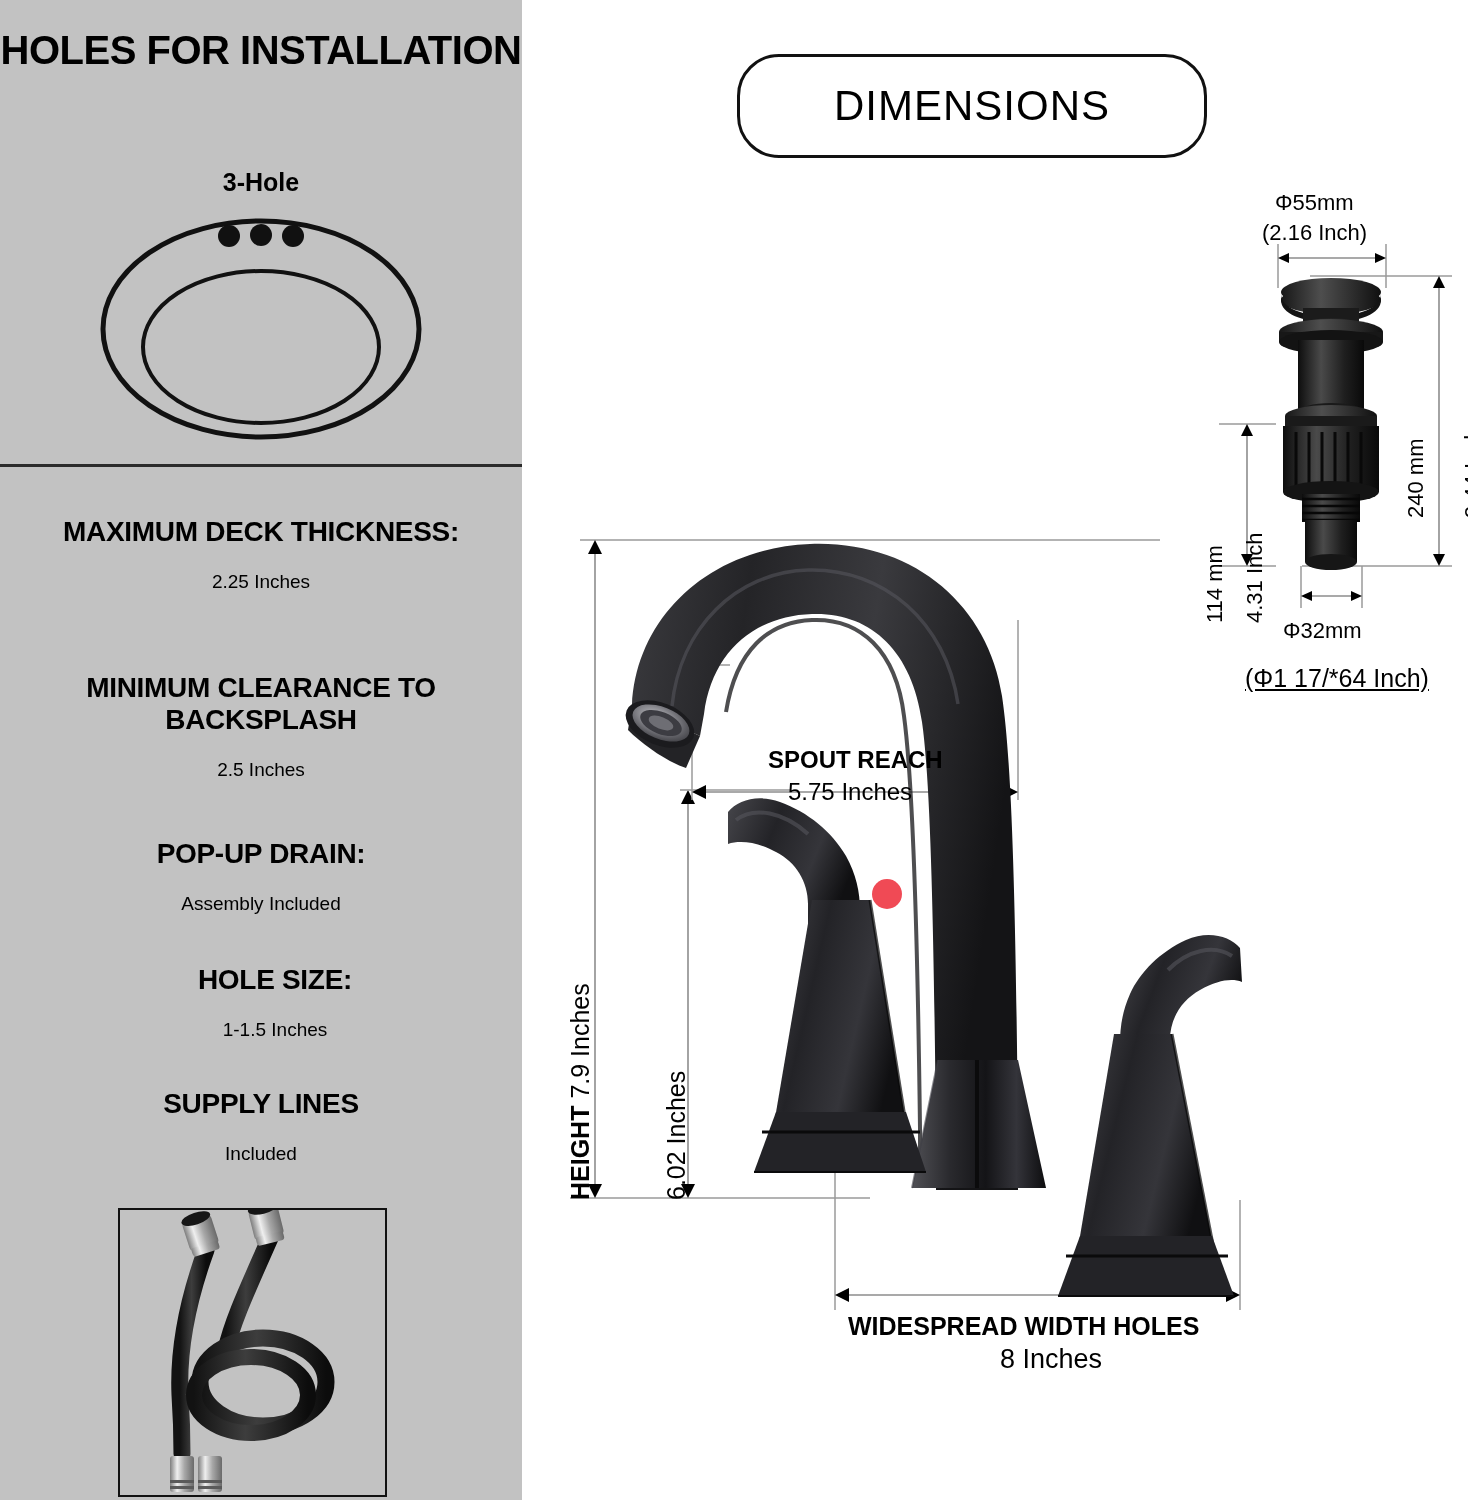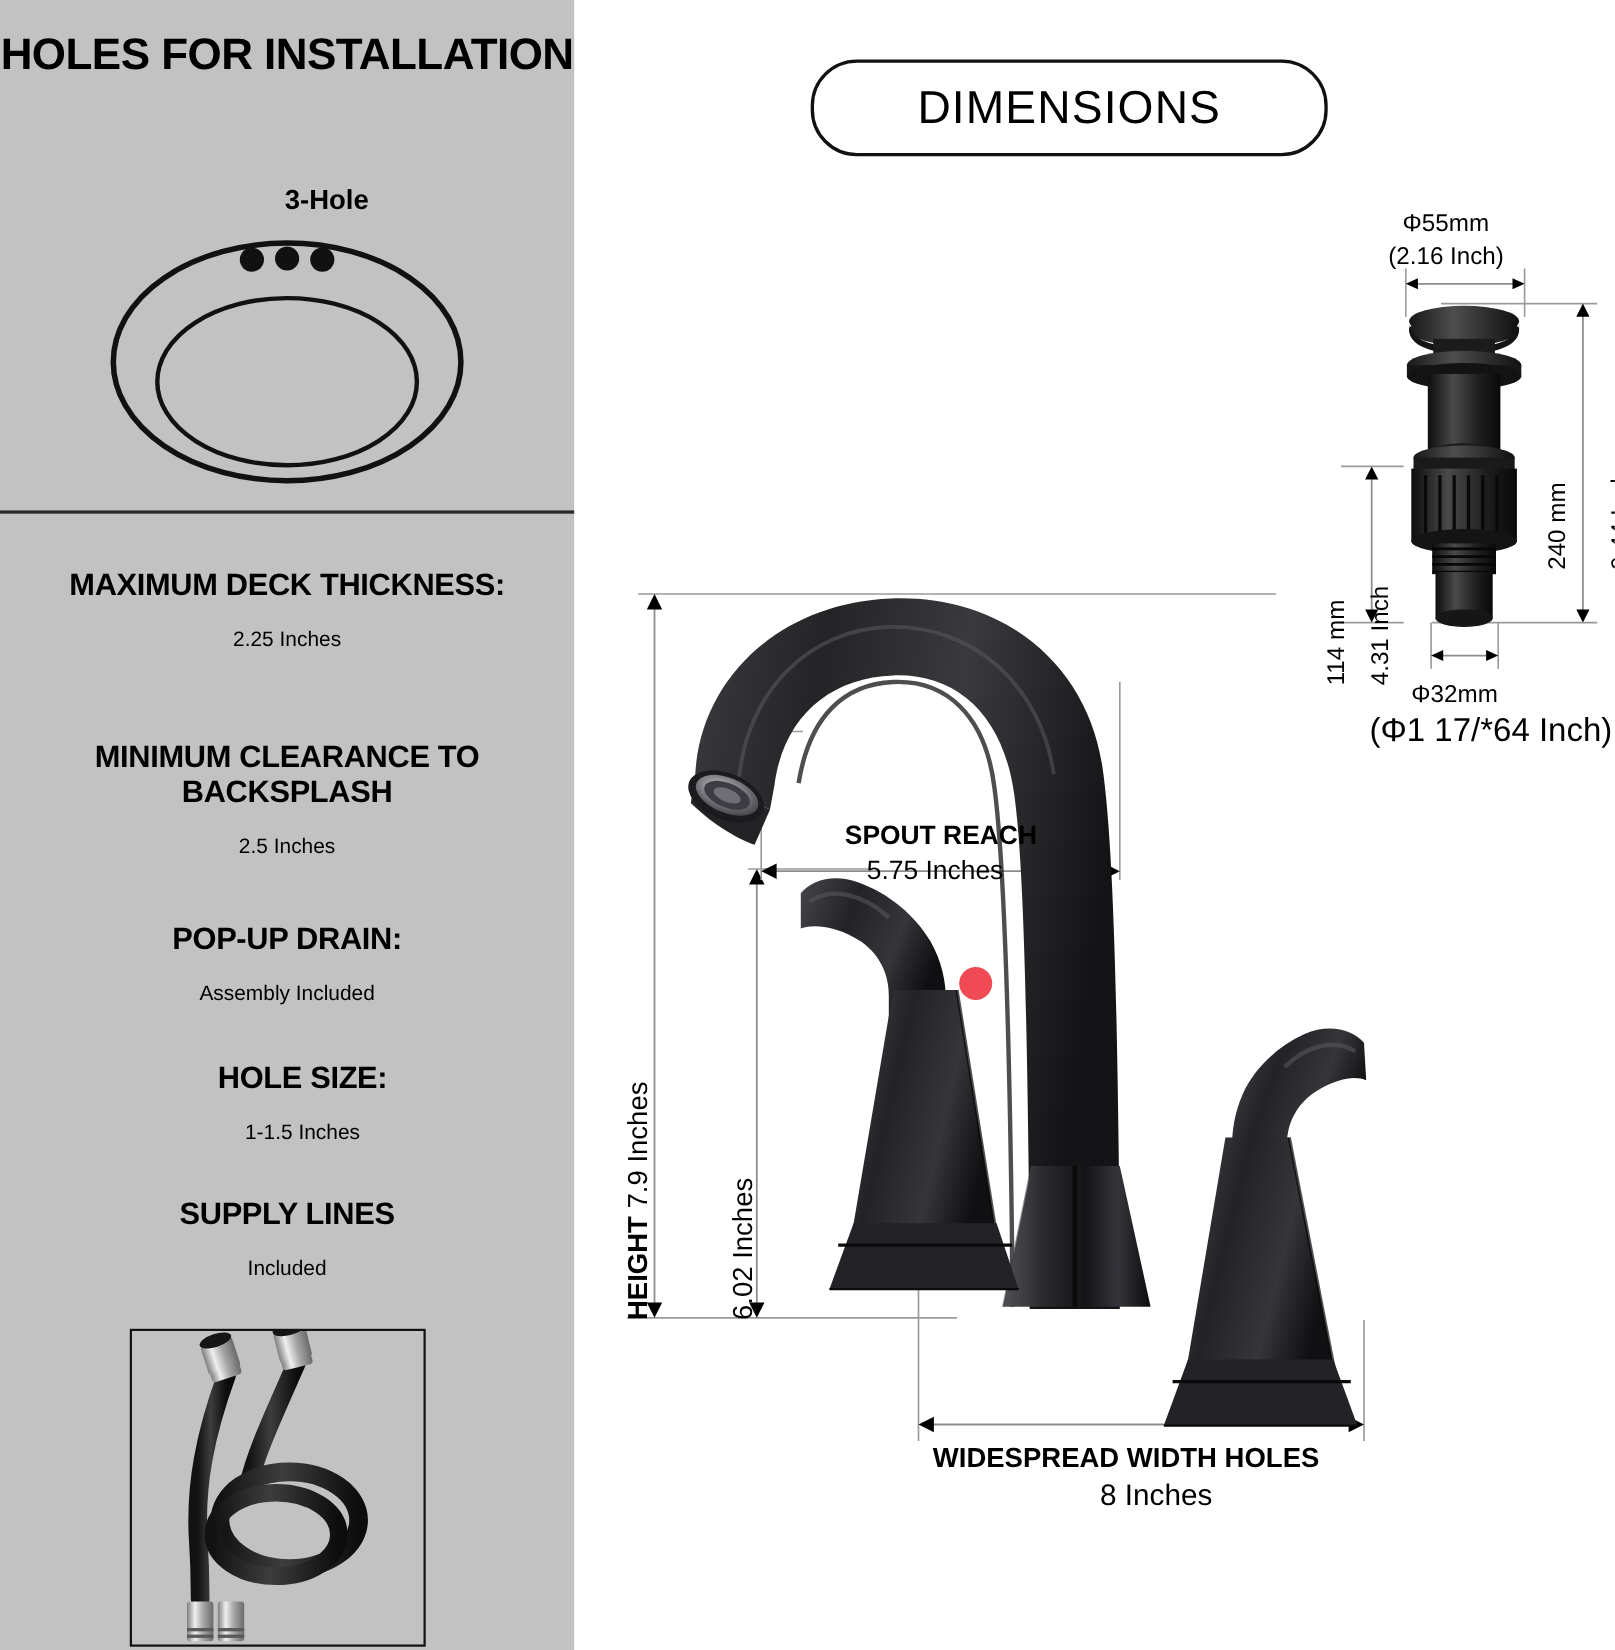--- a/index.html
+++ b/index.html
@@ -44,21 +44,20 @@
     top: 28px;
     font-size: 40px;
   }
   #hole-count {
     position: absolute;
     top: 168px;
     width: 522px;
     text-align: center;
     font-size: 25px;
     font-weight: bold;
-    padding-left: 36px;
   }
   #sink-svg {
     position: absolute;
     left: 96px;
     top: 214px;
   }
 
   
   .spec {
     position: absolute;
@@ -94,21 +93,21 @@
     background: #c2c2c2;
     overflow: hidden;
   }
 
   
   #dimensions-badge {
     position: absolute;
     left: 737px;
     top: 54px;
     width: 470px;
-    height: 88px;
+    height: 104px;
     border: 3px solid #111111;
     border-radius: 42px;
     background: #ffffff;
     box-sizing: border-box;
     display: flex;
     align-items: center;
     justify-content: center;
   }
   #dimensions-badge span {
     font-size: 42px;
@@ -312,21 +311,21 @@
     <ellipse cx="141" cy="374" rx="26" ry="8" fill="#161616"></ellipse>
   </svg>
 
   <div class="dim-text rot-up" style="left:213px; top:330px; font-size:22px;">240 mm</div>
   <div class="dim-text rot-up" style="left:270px; top:330px; font-size:22px;">9.44 Inch</div>
 
   <div class="dim-text rot-up" style="left:12px; top:435px; font-size:22px;">114 mm</div>
   <div class="dim-text rot-up" style="left:52px; top:435px; font-size:22px;">4.31 Inch</div>
 
   <div class="dim-text" style="left:93px; top:430px; font-size:22px;">Φ32mm</div>
-  <div class="dim-text" style="left:55px; top:460px; font-size:30px;">(Φ1 17/*64 Inch)</div>
+  <div class="dim-text" style="left:55px; top:476px; font-size:25px;text-decoration:underline;">(Φ1 17/*64 Inch)</div>
 </div>
 
 <div style="position:absolute; left:540px; top:500px; width:800px; height:960px;">
 
   <svg style="position:absolute; left:0; top:0;" width="800" height="960" viewBox="0 0 800 960">
     <defs>
       <linearGradient id="spoutG" x1="0" y1="0" x2="1" y2="0.25">
         <stop offset="0%" stop-color="#3b3b3f"></stop>
         <stop offset="30%" stop-color="#242427"></stop>
         <stop offset="62%" stop-color="#3a3a3e"></stop>

